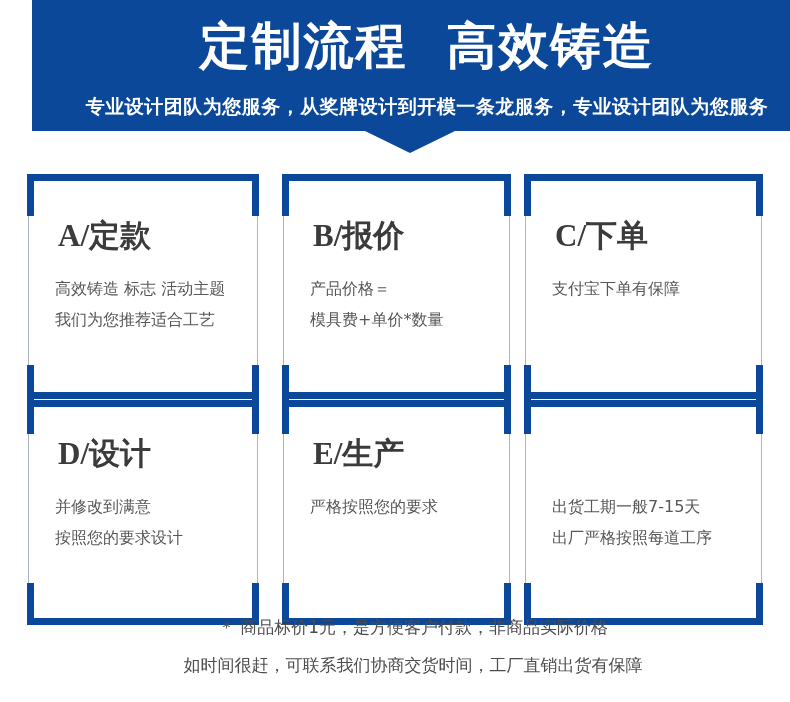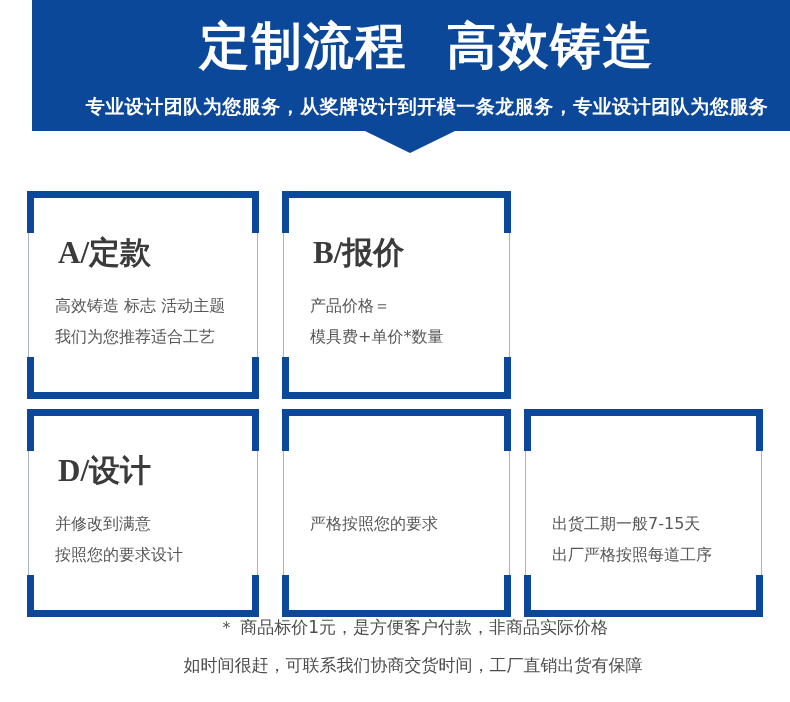--- a/index.html
+++ b/index.html
@@ -71,22 +71,22 @@
     top: 160px;
     width: 790px;
   }
   .row {
     position: relative;
     width: 790px;
     height: 218px;
   }
   .card {
     position: absolute;
-    height: 206px;
-    top: 32px;
+    height: 231px;
+    top: 15px;
   }
   .card.c0 { left: 28px;  width: 230px; }
   .card.c1 { left: 283px; width: 227px; border-radius: 22px; }
   .card.c2 { left: 525px; width: 237px; }
 
   
   .card-frame {
     position: absolute;
     left: 0; top: 0;
     width: 100%;
@@ -203,20 +203,35 @@
       <div class="edge bottom"></div>
       <div class="card-inner">
         <div class="card-title">B/报价</div>
         <div class="card-lines">
           <div class="card-line">产品价格＝</div>
           <div class="card-line">模具费+单价*数量</div>
         </div>
       </div>
     </div>
 
+    <div class="card c2">
+      <div class="card-frame"></div>
+      <div class="corner tl"></div>
+      <div class="corner tr"></div>
+      <div class="corner bl"></div>
+      <div class="corner br"></div>
+      <div class="edge top"></div>
+      <div class="edge bottom"></div>
+      <div class="card-inner">
+        <div class="card-title">C/下单</div>
+        <div class="card-lines">
+          <div class="card-line">支付宝下单有保障</div>
+        </div>
+      </div>
+    </div>
   </div>
 
   <div class="row">
     <div class="card c0">
       <div class="card-frame"></div>
       <div class="corner tl"></div>
       <div class="corner tr"></div>
       <div class="corner bl"></div>
       <div class="corner br"></div>
       <div class="edge top"></div>
@@ -232,20 +247,21 @@
 
     <div class="card c1">
       <div class="card-frame"></div>
       <div class="corner tl"></div>
       <div class="corner tr"></div>
       <div class="corner bl"></div>
       <div class="corner br"></div>
       <div class="edge top"></div>
       <div class="edge bottom"></div>
       <div class="card-inner">
+        <div class="card-title">E/生产</div>
         <div class="card-lines">
           <div class="card-line">严格按照您的要求</div>
         </div>
       </div>
     </div>
 
     <div class="card c2">
       <div class="card-frame"></div>
       <div class="corner tl"></div>
       <div class="corner tr"></div>

